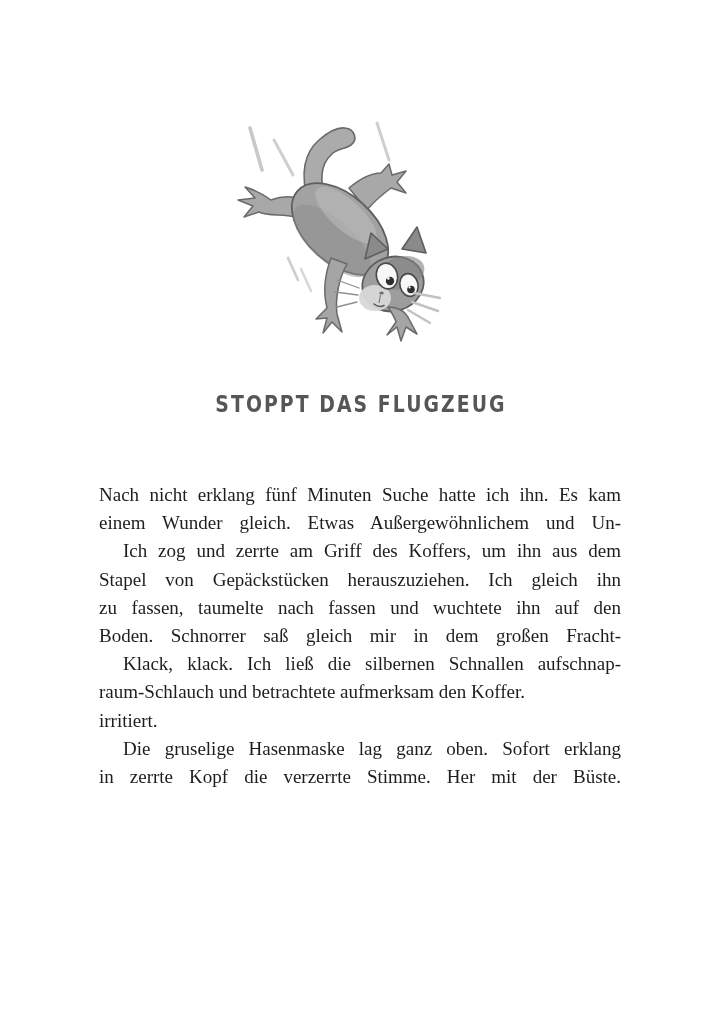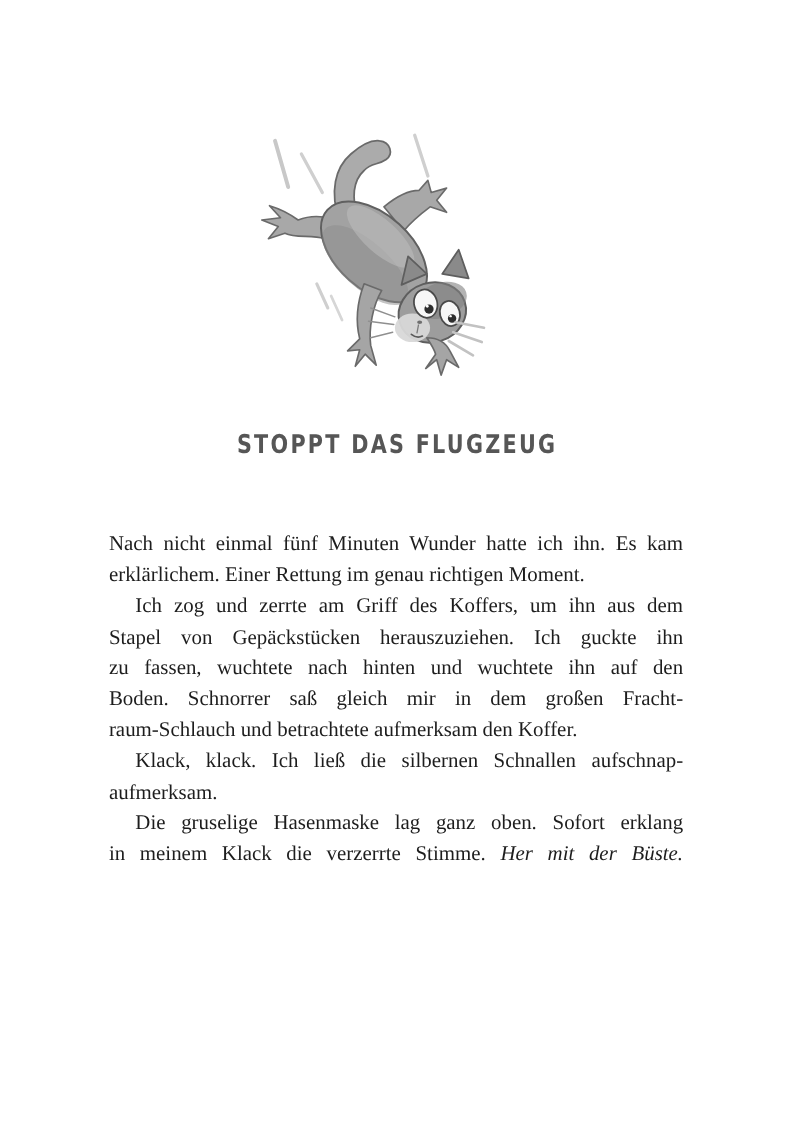--- a/index.html
+++ b/index.html
@@ -53,21 +53,20 @@
     overflow: hidden;
   }
   .line.j {
     text-align: justify;
     text-align-last: justify;
   }
   .line.ind {
     text-indent: 24px;
   }
   .it {
-    font-style: italic;
   }
   .page-number {
     position: absolute;
     top: 898px;
     left: 0;
     width: 722px;
     text-align: center;
     font-family: "DejaVu Sans", sans-serif;
     font-weight: 800;
     font-size: 19px;
@@ -144,28 +143,28 @@
           <path d="M179,190 L205,199"></path>
           <path d="M175,198 L197,211"></path>
         </g>
       </g>
     </svg>
   </figure>
 
   <h1 class="chapter-title">STOPPT DAS FLUGZEUG</h1>
 
   <div class="body-text">
-      <div class="line j"><span>Nach nicht einmal fünf Minuten Wunder hatte ich ihn. Es kam</span></div>
-      <div class="line"><span>erklärlichem. Einer Rettung im genau richtigen Moment.</span></div>
+      <div class="line j"><span>Nach nicht erklang fünf Minuten Suche hatte ich ihn. Es kam</span></div>
+      <div class="line j"><span>einem Wunder gleich. Etwas Außergewöhnlichem und Un-</span></div>
       <div class="line j ind"><span>Ich zog und zerrte am Griff des Koffers, um ihn aus dem</span></div>
-      <div class="line j"><span>Stapel von Gepäckstücken herauszuziehen. Ich guckte ihn</span></div>
-      <div class="line j"><span>zu fassen, wuchtete nach hinten und wuchtete ihn auf den</span></div>
+      <div class="line j"><span>Stapel von Gepäckstücken herauszuziehen. Ich gleich ihn</span></div>
+      <div class="line j"><span>zu fassen, taumelte nach fassen und wuchtete ihn auf den</span></div>
       <div class="line j"><span>Boden. Schnorrer saß gleich mir in dem großen Fracht-</span></div>
+      <div class="line j ind"><span>Klack, klack. Ich ließ die silbernen Schnallen aufschnap-</span></div>
       <div class="line"><span>raum-Schlauch und betrachtete aufmerksam den Koffer.</span></div>
-      <div class="line j ind"><span>Klack, klack. Ich ließ die silbernen Schnallen aufschnap-</span></div>
-      <div class="line"><span>aufmerksam.</span></div>
+      <div class="line"><span>irritiert.</span></div>
       <div class="line j ind"><span>Die gruselige Hasenmaske lag ganz oben. Sofort erklang</span></div>
-      <div class="line j"><span>in meinem Klack die verzerrte Stimme. </span><span class="it">Her mit der Büste.</span></div>
+      <div class="line j"><span>in zerrte Kopf die verzerrte Stimme. </span><span class="it">Her mit der Büste.</span></div>
     </div>
 
   <div class="page-number">261</div>
 
 </div>
 
 </body></html>

